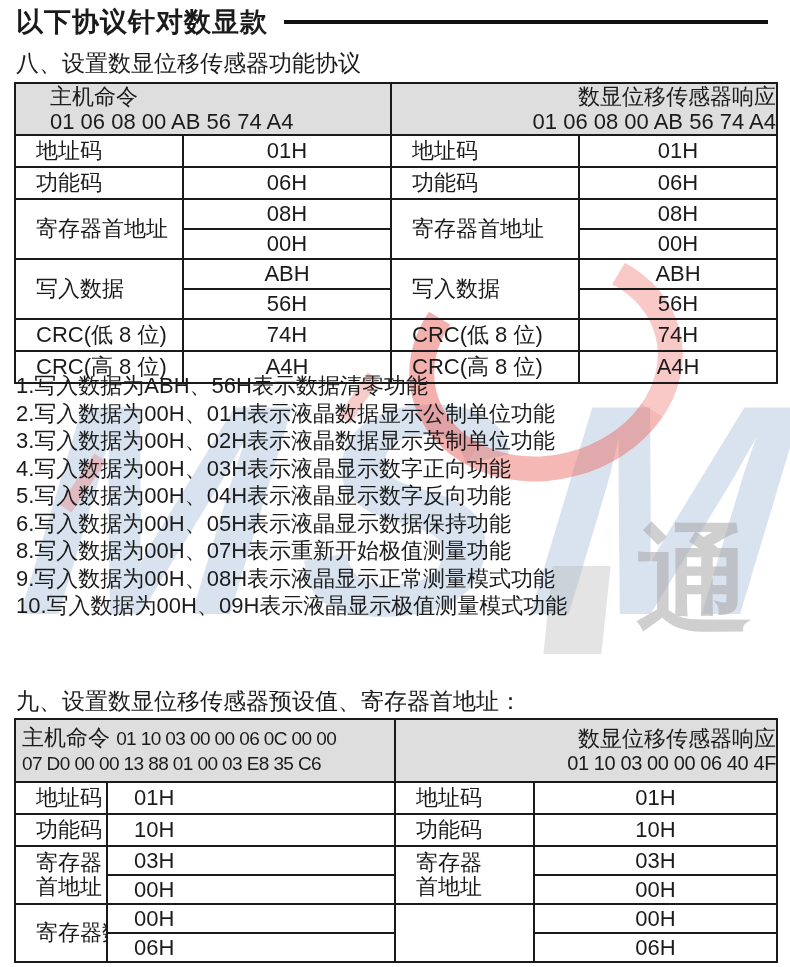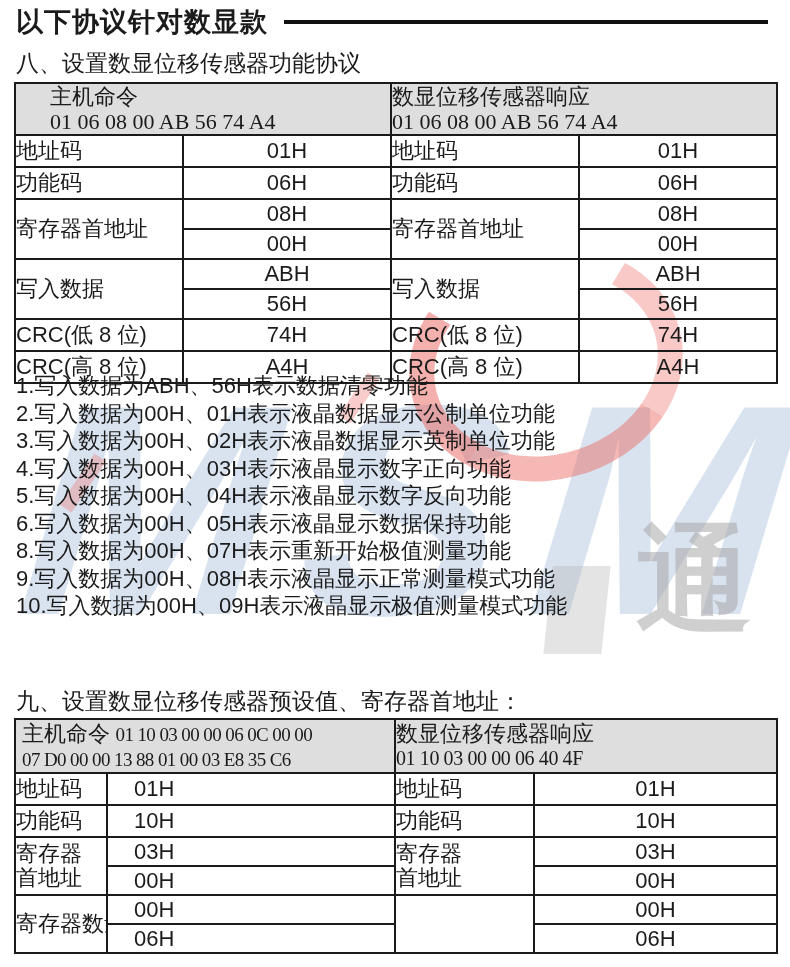--- a/index.html
+++ b/index.html
@@ -51,27 +51,27 @@
   }
   .t1 {top:82px; width:762px;}
   .t2 {top:718px; width:762px;}
   td {
     border:2px solid #1a1a1a; padding:0; font-size:22px;
     vertical-align:middle; overflow:hidden; white-space:nowrap;
   }
   .t1 tr {height:30px;}
   .t1 tr.thead {height:52px;}
   .t2 tr {height:29px;}
-  .t2 tr.thead {height:54px;}
-  td.hd {background:#dedede;font-family:Liberation Serif, serif;}
+  .t2 tr.thead {height:63px;}
+  td.hd {background:#dedede;}
   .hd .line {line-height:25px;}
   .hd-host1 {padding-left:34px; text-align:left;}
   .hd-host2 {padding-left:6px; text-align:left;}
-  .hd-resp {text-align:left;}
-  td.lbl {padding-left:0; text-align:left;}
+  .hd-resp {text-align:right;}
+  td.lbl {padding-left:20px; text-align:left;}
   td.val {text-align:center;}
   .t2 td.val-l {text-align:left; padding-left:26px;}
   .lbl .line2 {line-height:24px;}
   .hex-sm {font-size:19px; letter-spacing:-0.6px;}
   .hex-sm2 {font-size:20px; letter-spacing:-0.4px;}
   .notes {position:absolute; left:16px; top:372px; font-size:22px; line-height:27.5px; white-space:nowrap;}
 </style>
 </head>
 <body>
 

